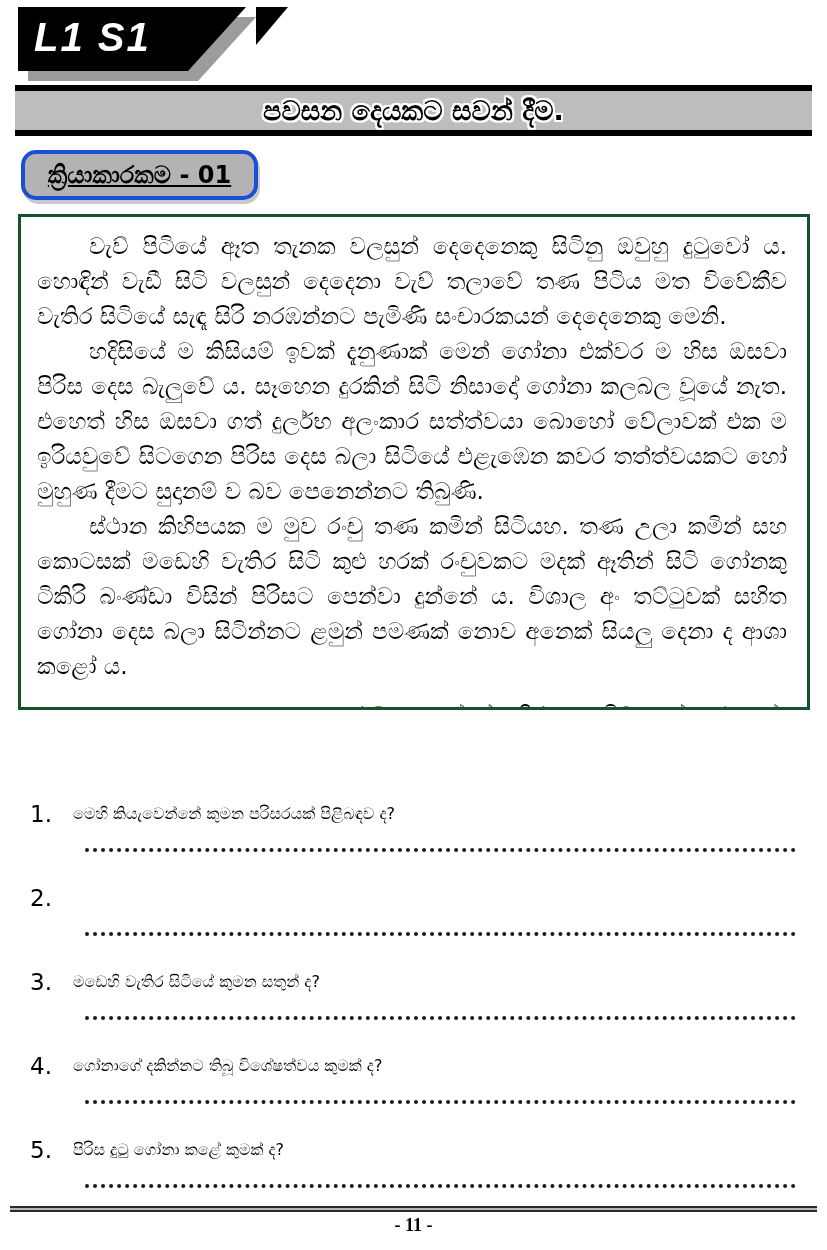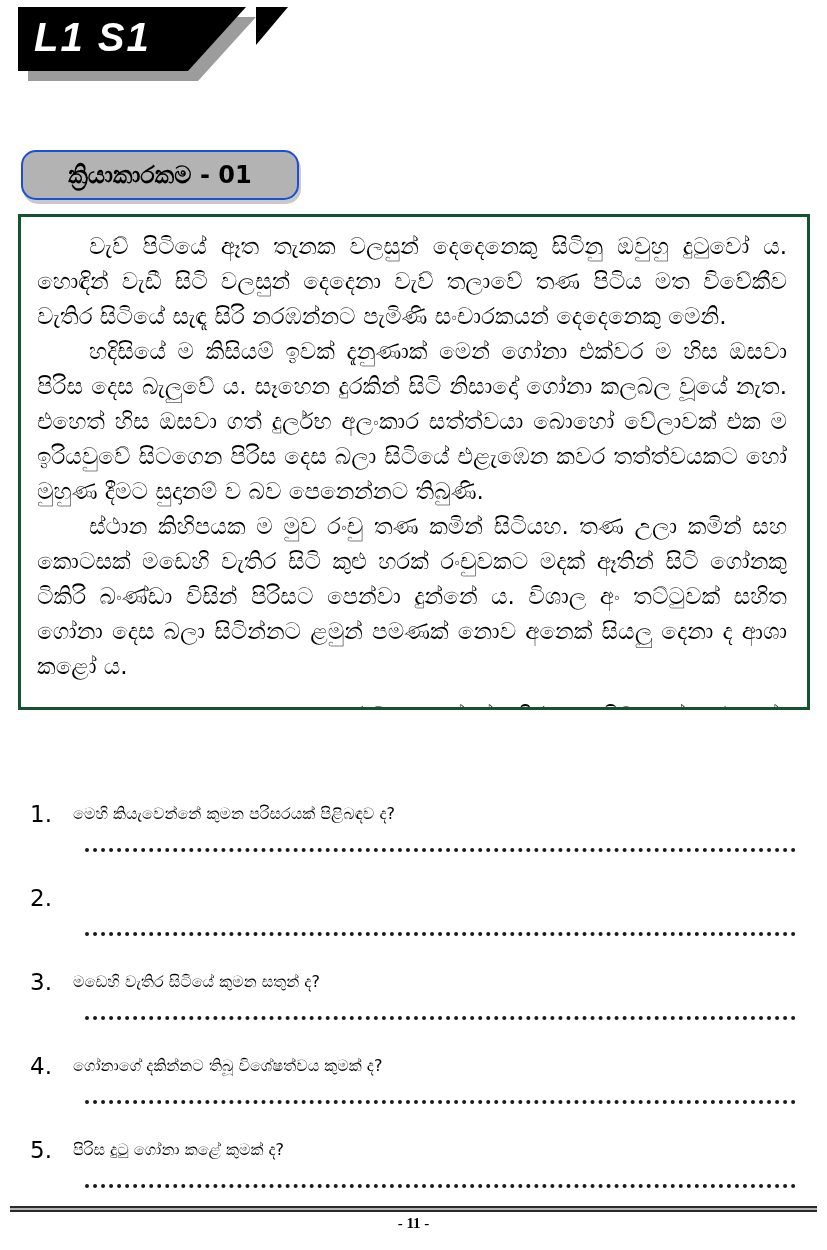--- a/index.html
+++ b/index.html
@@ -48,25 +48,26 @@
     display: flex; align-items: center; justify-content: center;
   }
   .title-bar .title {
     font-size: 27px; font-weight: bold; color: #000;
     text-shadow: -2px -2px 0 #fff, 2px -2px 0 #fff, -2px 2px 0 #fff, 2px 2px 0 #fff,
                  0 -2px 0 #fff, 0 2px 0 #fff, -2px 0 0 #fff, 2px 0 0 #fff;
   }
 
   
   .activity-badge {
-    position: absolute; left: 21px; top: 150px; width: 278px; height: 50px;
+    position: absolute; left: 21px; top: 150px; width: 237px; height: 50px;
     background: #b3b3b3;
-    border: 2px solid #1d4ed8; border-radius: 15px;
+    border: 4px solid #1d4ed8; border-radius: 15px;
     display: flex; align-items: center; justify-content: center;
     box-shadow: 2px 4px 0 #c9c9c9;
+    text-decoration: underline;
   }
   .activity-badge .label { font-size: 24px; font-weight: bold; }
 
   
   .passage-box {
     position: absolute; left: 18px; top: 214px; width: 792px; height: 496px;
     border: 3px solid #14532d;
     padding: 12px 20px 8px 16px;
     overflow: hidden;
   }
@@ -110,35 +111,38 @@
   .footer-rule {
     position: absolute; left: 10px; top: 1206px; width: 807px; height: 6px;
     background: #b5b5b5;
     border-top: 2px solid #2a2a2a;
     border-bottom: 2px solid #2a2a2a;
   }
   .page-number {
     position: absolute; left: 0; top: 1215px; width: 100%;
     text-align: center;
     font-family: "Liberation Serif", serif;
-    font-size: 15px; font-weight: bold;
+    font-size: 18px; font-weight: bold;
   }
 </style>
 </head>
 <body>
 
 <div class="page">
 
   <div class="lesson-badge">
     <div class="shadow"></div>
     <div class="shape"></div>
     <div class="stripe-triangle"></div>
     <div class="label">L1 S1</div>
   </div>
 
+  <div class="title-bar">
+    <div class="title">පවසන දෙයකට සවන් දීම.</div>
+  </div>
 
   <div class="activity-badge">
     <div class="label">ක්‍රියාකාරකම - 01</div>
   </div>
 
   <div class="passage-box">
     <p>වැව් පිටියේ ඈත තැනක වලසුන් දෙදෙනෙකු සිටිනු ඔවුහු දුටුවෝ ය. හොඳින් වැඩී සිටි වලසුන් දෙදෙනා වැව් තලාවේ තණ පිටිය මත විවේකීව වැතිර සිටියේ සැඳෑ සිරි නරඹන්නට පැමිණි සංචාරකයන් දෙදෙනෙකු මෙනි.</p>
     <p>හදිසියේ ම කිසියම් ඉවක් දැනුණාක් මෙන් ගෝනා එක්වර ම හිස ඔසවා පිරිස දෙස බැලුවේ ය. සෑහෙන දුරකින් සිටි නිසාදෝ ගෝනා කලබල වූයේ නැත. එහෙත් හිස ඔසවා ගත් දුර්ලභ අලංකාර සත්ත්වයා බොහෝ වේලාවක් එක ම ඉරියවුවේ සිටගෙන පිරිස දෙස බලා සිටියේ එළැඹෙන කවර තත්ත්වයකට හෝ මුහුණ දීමට සුදානම් ව බව පෙනෙන්නට තිබුණි.</p>
     <p>ස්ථාන කිහිපයක ම මුව රංචු තණ කමින් සිටියහ. තණ උලා කමින් සහ කොටසක් මඩෙහි වැතිර සිටි කුළු හරක් රංචුවකට මදක් ඈතින් සිටි ගෝනකු ටිකිරි බංණ්ඩා විසින් පිරිසට පෙන්වා දුන්නේ ය. විශාල අං තට්ටුවක් සහිත ගෝනා දෙස බලා සිටින්නට ළමුන් පමණක් නොව අනෙක් සියලු දෙනා ද ආශා කළෝ ය.</p>
     <div class="attribution">-රාවණා කන්දේ අභිරහස - විමලසේන ජයලත්.</div>

